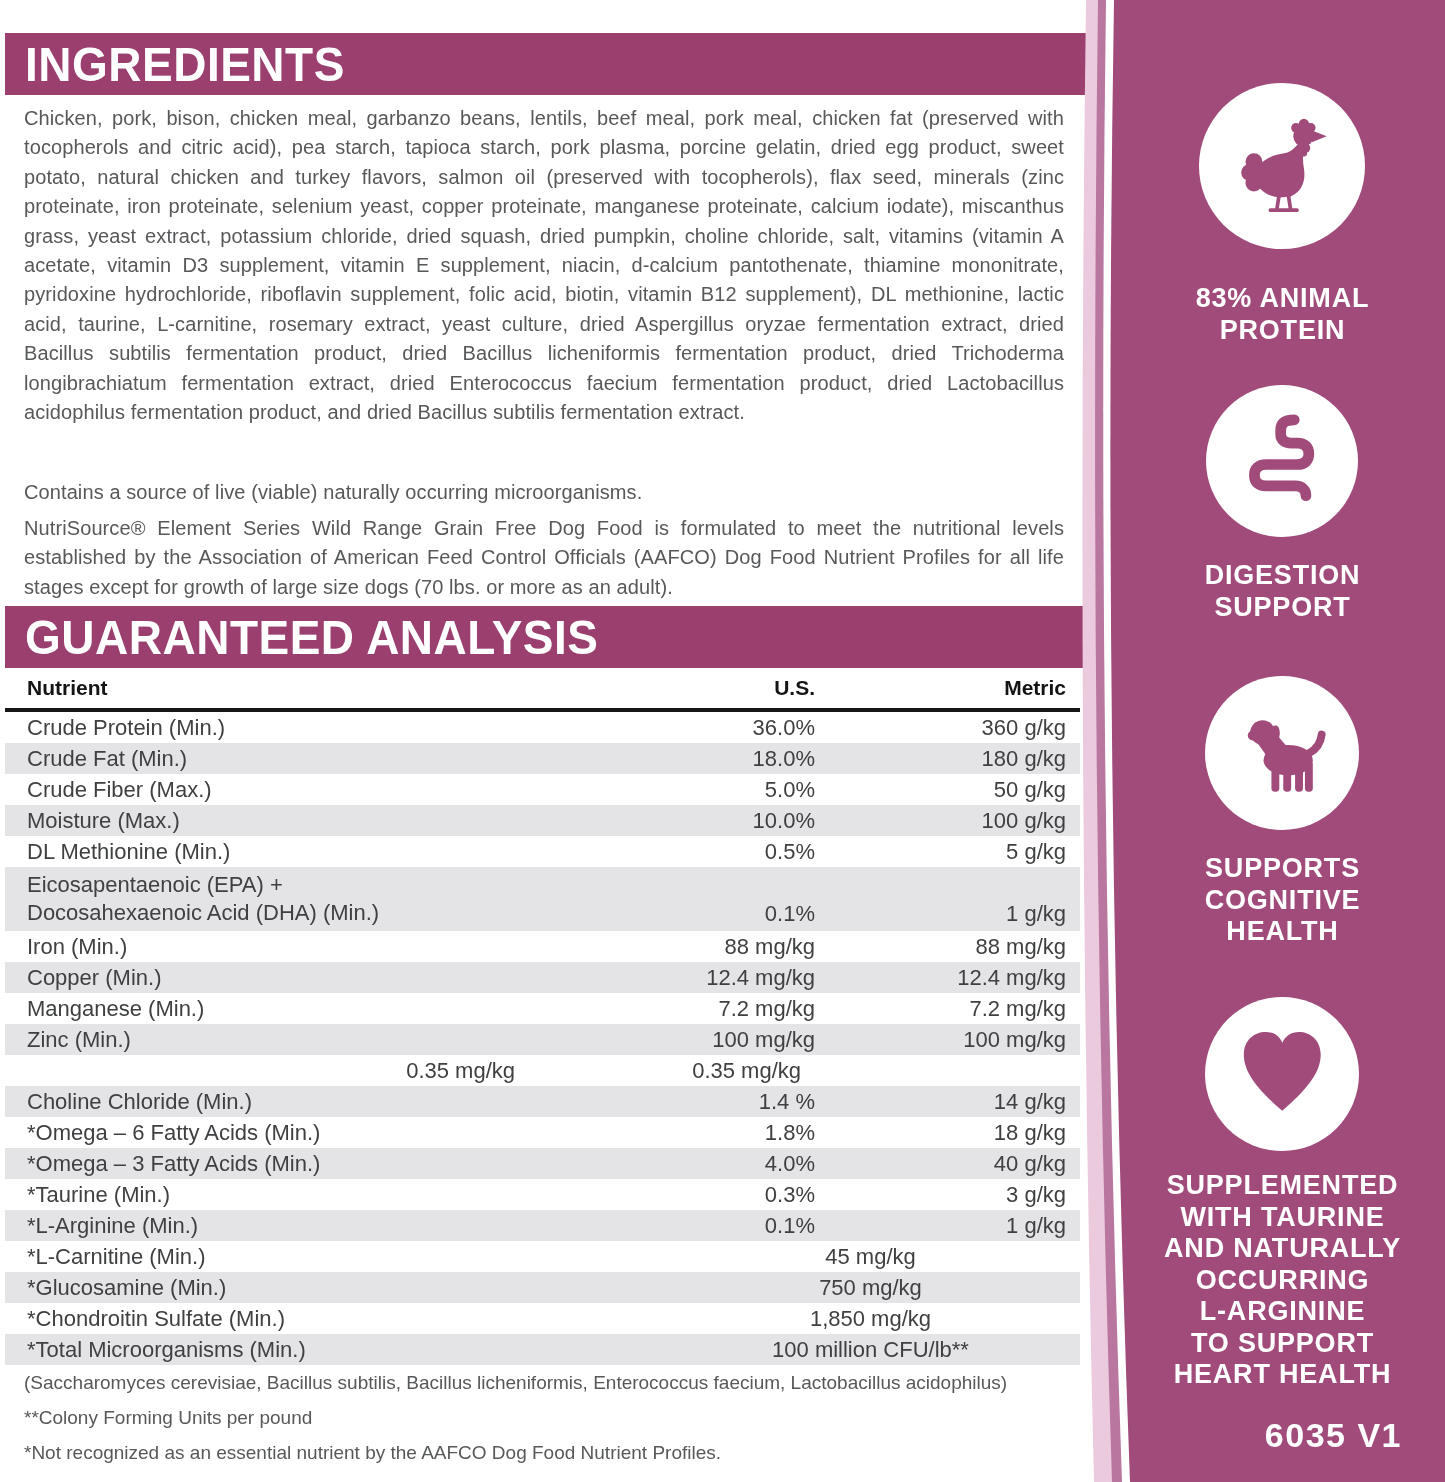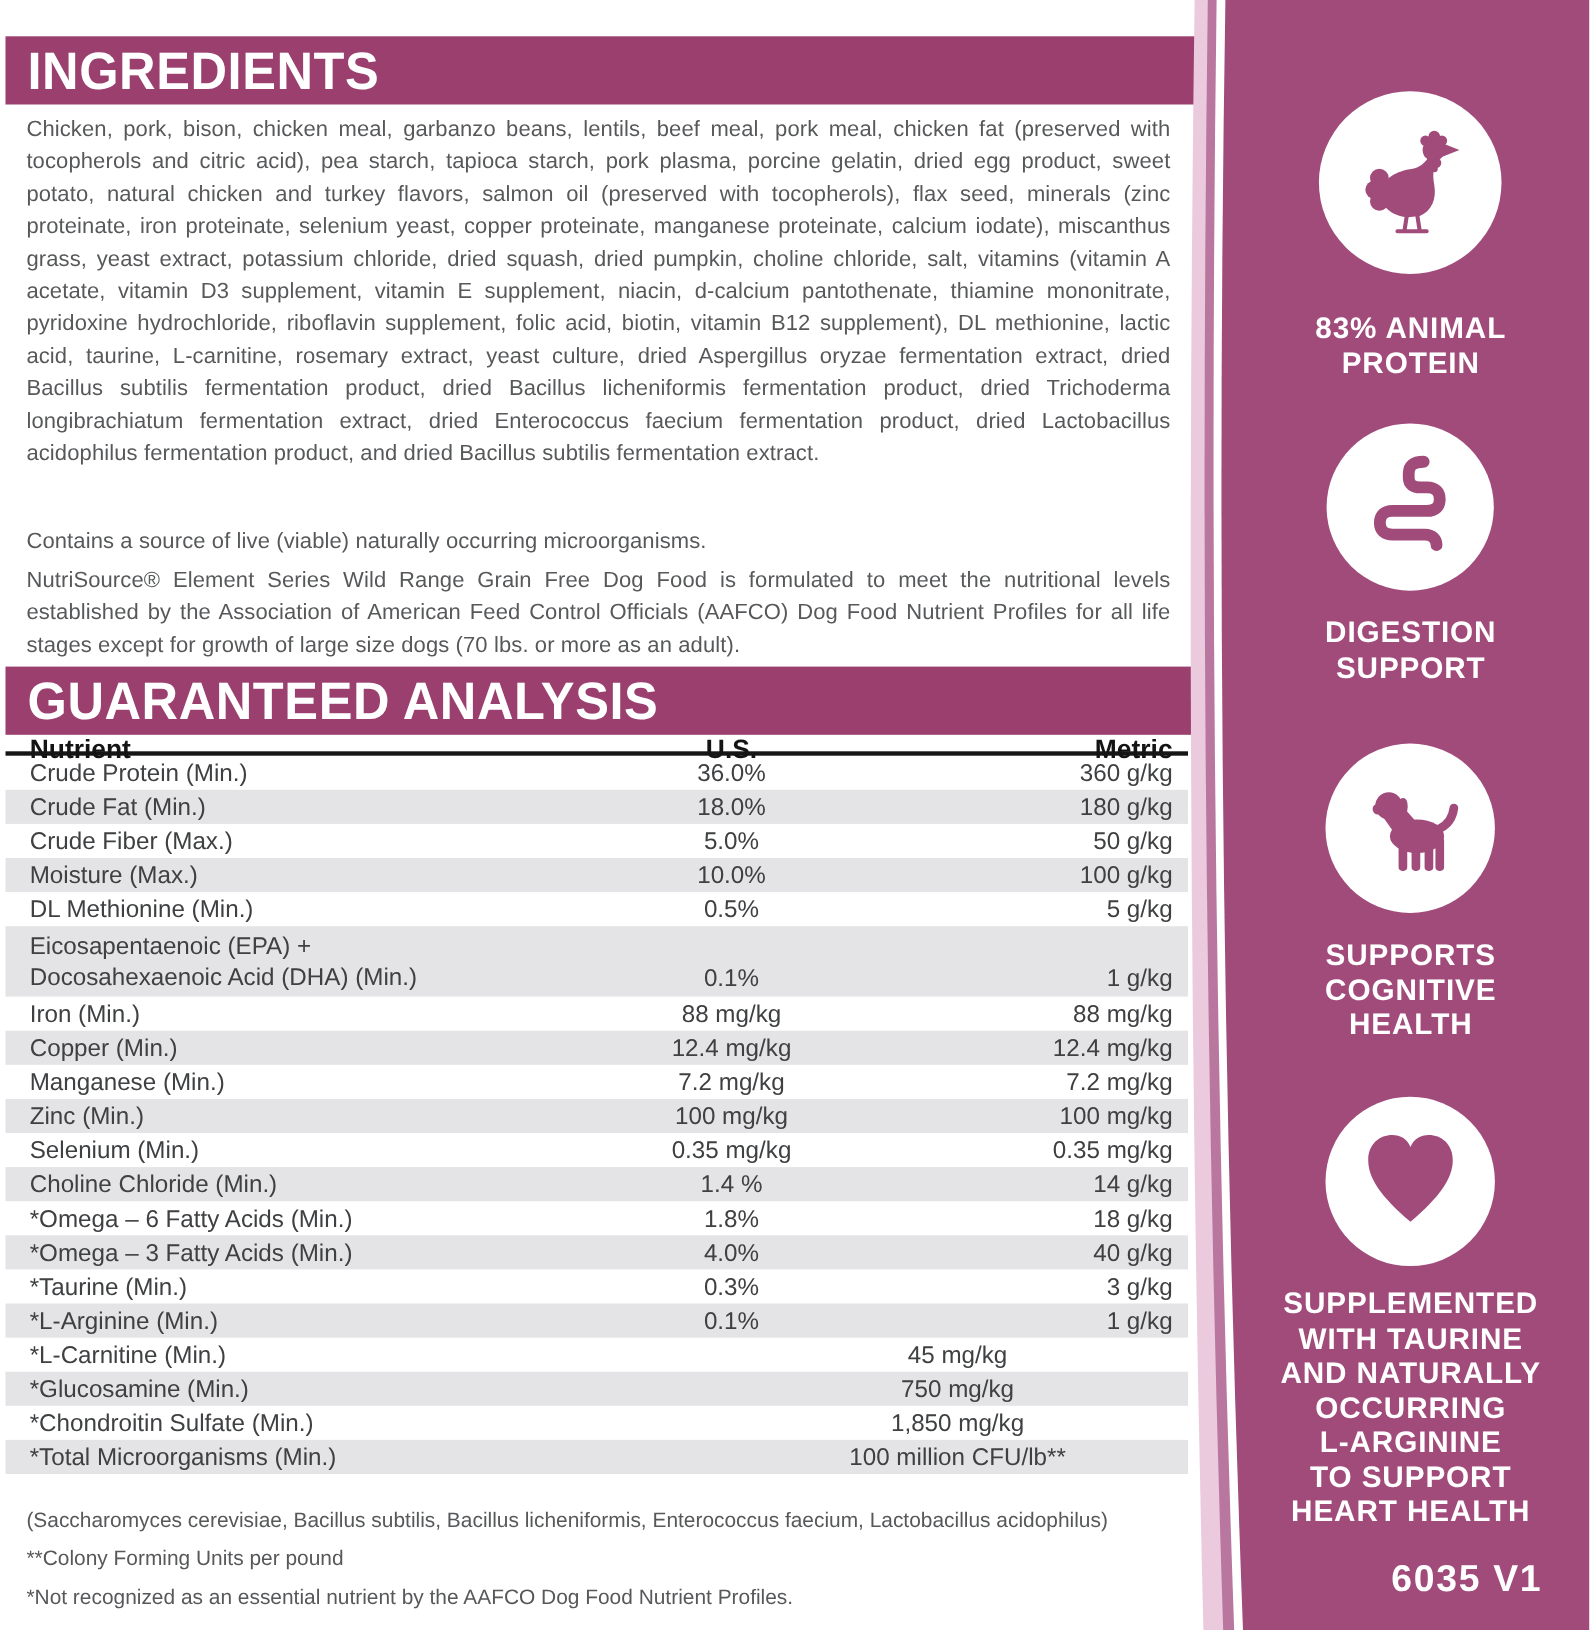--- a/index.html
+++ b/index.html
@@ -33,32 +33,32 @@
     position:absolute;left:24px;width:1040px;
     font-size:20px;line-height:29.4px;color:var(--ink);
     text-align:justify;letter-spacing:.1px;
   }
   #ingredients-body{top:104px;}
   #contains-note{top:478px;text-align:left;}
   #aafco-note{top:514px;}
   
   .ga-table{position:absolute;left:5px;top:668px;width:1075px;font-size:22px;color:var(--ink2);}
   .ga-head{
-    display:grid;grid-template-columns:510px 300px 265px;height:19px;align-items:center;
-    border-bottom:4px solid #161616;font-weight:bold;font-size:24px;color:#141414;
+    display:grid;grid-template-columns:510px 300px 265px;height:44px;align-items:center;
+    border-bottom:4px solid #161616;font-weight:bold;font-size:21px;color:#141414;
   }
   .ga-row{
     display:grid;grid-template-columns:510px 300px 265px;min-height:31px;align-items:center;
   }
   .ga-row.stripe{background:var(--stripe);}
   .ga-row.tall{min-height:64px;}
   .ga-row.tall .cell-n{white-space:pre-line;line-height:28px;padding-top:3px;padding-bottom:3px;}
   .ga-row.tall .cell-u,.ga-row.tall .cell-m{align-self:end;padding-bottom:4px;}
   .cell-n{padding-left:22px;}
-  .cell-u{text-align:center;}
+  .cell-u{text-align:right;}
   .cell-m{text-align:right;padding-right:14px;}
   .cell-c{grid-column:2/4;text-align:center;padding-left:146px;}
   
   .footnotes{position:absolute;left:24px;top:1372px;width:1050px;font-size:19px;color:var(--ink);}
   .footnotes .fn{height:35px;white-space:nowrap;}
   
   .sidebar{position:absolute;left:1080px;top:0;width:365px;height:1482px;}
   .sidebar svg.curves{position:absolute;left:0;top:0;width:365px;height:1482px;}
   .badge-circle{
     position:absolute;background:#fff;border-radius:50%;color:var(--purple);
@@ -150,21 +150,20 @@
           <span class="cell-n">Manganese (Min.)</span>
           <span class="cell-u">7.2 mg/kg</span>
           <span class="cell-m">7.2 mg/kg</span>
         </div>
         <div class="ga-row stripe">
           <span class="cell-n">Zinc (Min.)</span>
           <span class="cell-u">100 mg/kg</span>
           <span class="cell-m">100 mg/kg</span>
         </div>
         <div class="ga-row">
-          <span class="cell-n">Selenium (Min.)</span>
           <span class="cell-u">0.35 mg/kg</span>
           <span class="cell-m">0.35 mg/kg</span>
         </div>
         <div class="ga-row stripe">
           <span class="cell-n">Choline Chloride (Min.)</span>
           <span class="cell-u">1.4 %</span>
           <span class="cell-m">14 g/kg</span>
         </div>
         <div class="ga-row">
           <span class="cell-n">*Omega – 6 Fatty Acids (Min.)</span>

